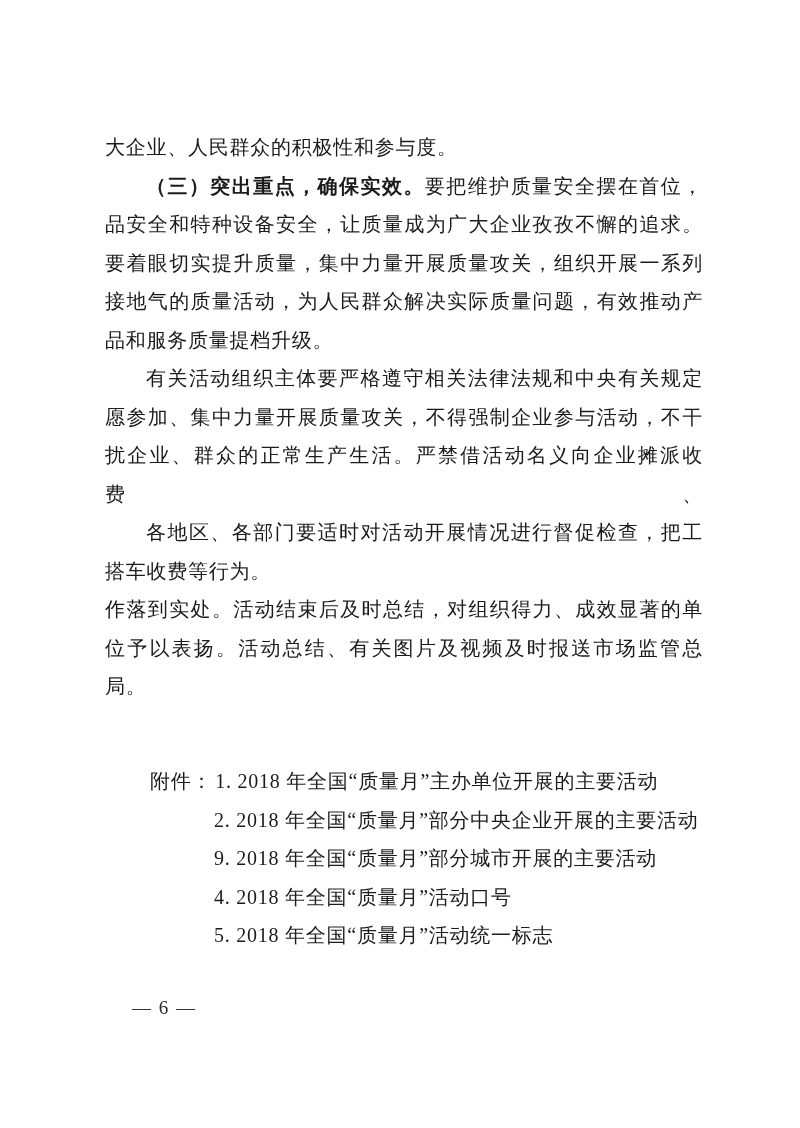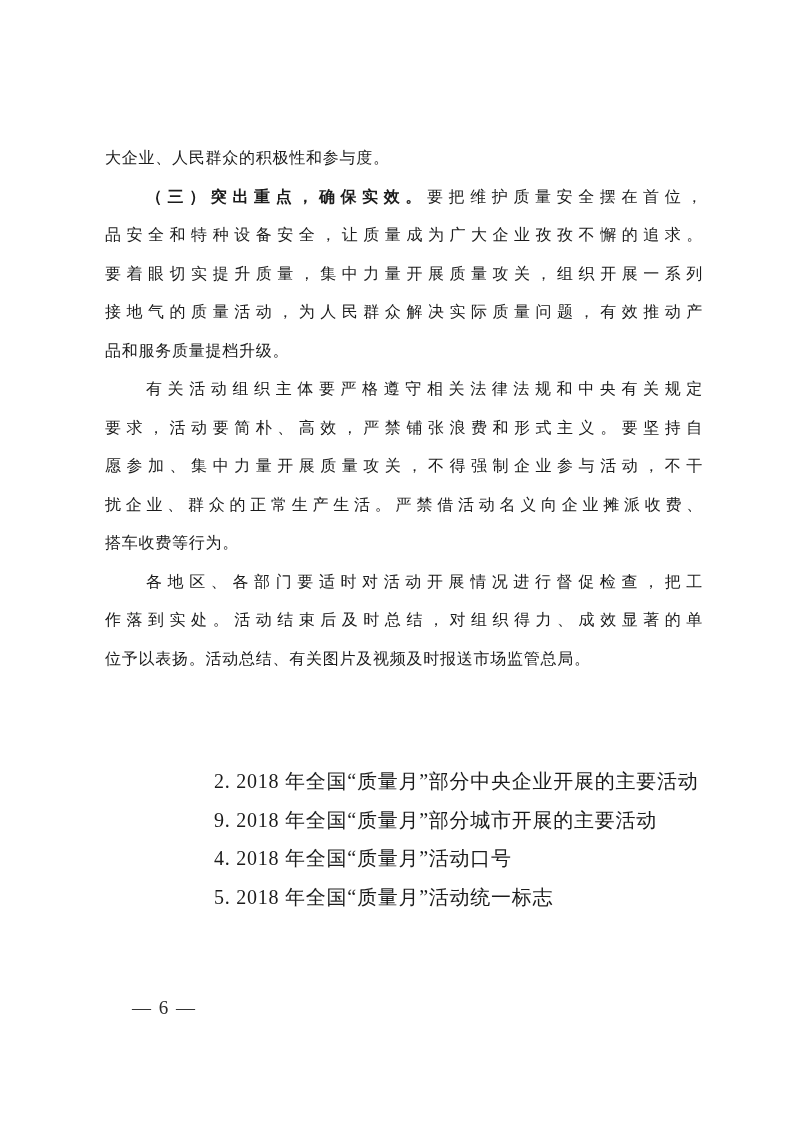--- a/index.html
+++ b/index.html
@@ -9,23 +9,23 @@
     width: 800px;
     height: 1128px;
     background: #ffffff;
     overflow: hidden;
     font-family: "Liberation Serif", "DejaVu Serif", serif;
     color: #1b1b1b;
   }
   .body-text {
     position: absolute;
     left: 105px;
-    top: 139px;
+    top: 128px;
     width: 598px;
-    font-size: 16px;
+    font-size: 20px;
     line-height: 38.5px;
     letter-spacing: 0.75px;
   }
   .line {
     text-align: justify;
     text-align-last: justify;
     white-space: normal;
   }
   .line.open { text-align-last: left; }
   .line.indent { text-indent: 41px; }
@@ -63,32 +63,34 @@
     <div class="line indent">
       <span class="heading">（三）突出重点，确保实效。</span><span>要把维护质量安全摆在首位，</span>
     </div>
 
     <div class="line">品安全和特种设备安全，让质量成为广大企业孜孜不懈的追求。</div>
     <div class="line">要着眼切实提升质量，集中力量开展质量攻关，组织开展一系列</div>
     <div class="line">接地气的质量活动，为人民群众解决实际质量问题，有效推动产</div>
     <div class="line open">品和服务质量提档升级。</div>
 
     <div class="line indent">有关活动组织主体要严格遵守相关法律法规和中央有关规定</div>
-    <div class="line">要求，活动要简朴、高效，严禁铺张浪费和形式主义。要坚持自</div>
     <div class="line">愿参加、集中力量开展质量攻关，不得强制企业参与活动，不干</div>
     <div class="line">扰企业、群众的正常生产生活。严禁借活动名义向企业摊派收费、</div>
+    <div class="line indent">各地区、各部门要适时对活动开展情况进行督促检查，把工</div>
+
     <div class="line open">搭车收费等行为。</div>
-
-    <div class="line indent">各地区、各部门要适时对活动开展情况进行督促检查，把工</div>
     <div class="line">作落到实处。活动结束后及时总结，对组织得力、成效显著的单</div>
     <div class="line open">位予以表扬。活动总结、有关图片及视频及时报送市场监管总局。</div>
 
   </div>
 
   <div class="attachments">
+    <div>
+      <span class="att-label">附件：</span><span class="att-first-item">1. 2018 年全国“质量月”主办单位开展的主要活动</span>
+    </div>
     <div class="att-item">2. 2018 年全国“质量月”部分中央企业开展的主要活动</div>
     <div class="att-item">9. 2018 年全国“质量月”部分城市开展的主要活动</div>
     <div class="att-item">4. 2018 年全国“质量月”活动口号</div>
     <div class="att-item">5. 2018 年全国“质量月”活动统一标志</div>
   </div>
 
   <div class="page-number">— 6 —</div>
 
 </div>
 

